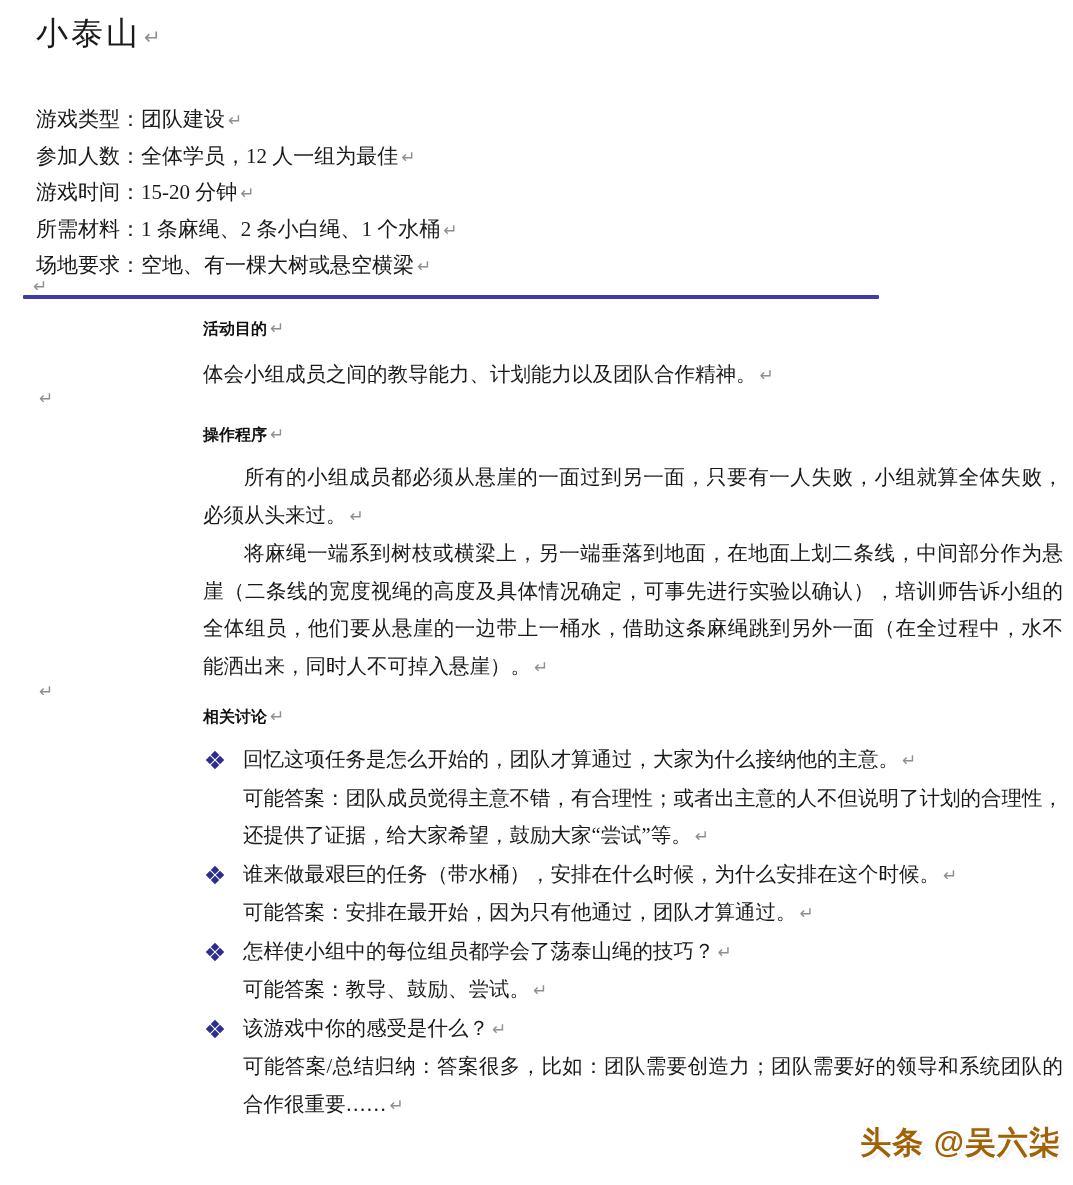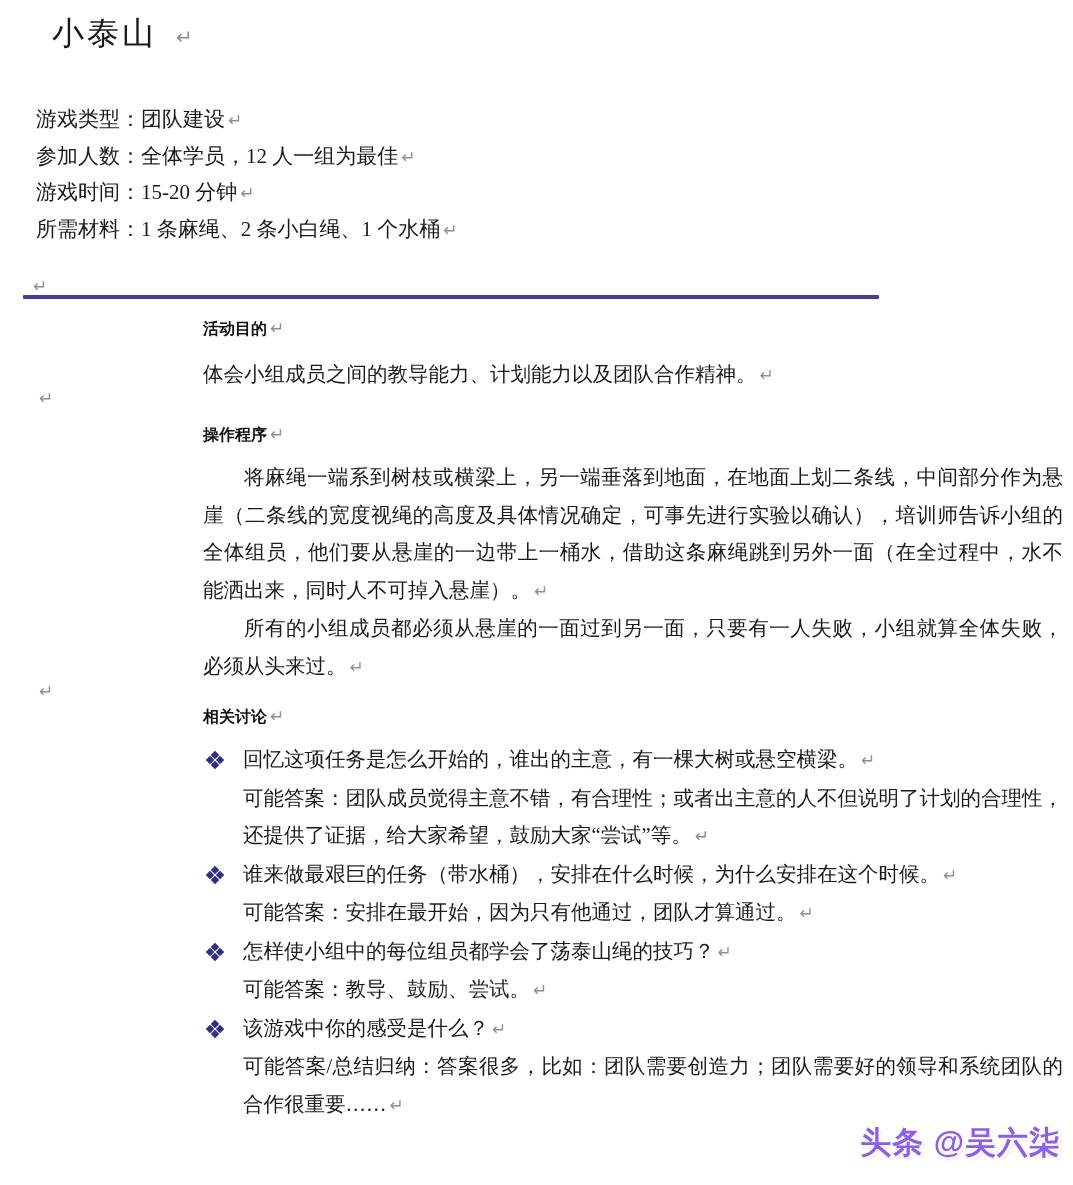--- a/index.html
+++ b/index.html
@@ -14,21 +14,21 @@
   .pilcrow{
     color:#8f8f8f;
     font-family:"DejaVu Sans",sans-serif;
     font-size:17px;
     padding-left:3px;
     font-weight:400;
   }
   
   .title-row{position:absolute;left:36px;top:12px;white-space:nowrap;}
   .doc-title{
-    display:inline;margin:16px;
+    display:inline;margin:0;
     font-size:32px;font-weight:500;letter-spacing:3px;
     font-family:"Liberation Serif","DejaVu Serif",serif;
   }
   .title-row .pilcrow{font-size:20px;}
   
   .meta{position:absolute;left:36px;top:102px;font-family:cursive,serif;}
   .meta-line{line-height:35.5px;font-size:21px;white-space:nowrap;}
   
   .rule{position:absolute;left:23px;top:295px;width:856px;height:4px;background:#3f3ba8;border-radius:1px;}
   .rule-pilcrow{position:absolute;left:30px;top:276px;}
@@ -59,77 +59,78 @@
   .bullet i{position:absolute;width:6px;height:6px;background:#2d2d8f;transform:rotate(45deg);}
   .bullet i.d-top{left:5px;top:0;}
   .bullet i.d-left{left:0;top:5px;}
   .bullet i.d-right{left:10px;top:5px;}
   .bullet i.d-bottom{left:5px;top:10px;}
   
   .watermark{
     position:absolute;right:12px;top:1122px;
     font-family:"Liberation Sans","DejaVu Sans",sans-serif;
     font-size:31px;font-weight:700;letter-spacing:1px;
-    color:#8b5cf6;
+    color:#a16207;
     text-shadow:2px 2px 0 rgba(255,255,255,0.9),3px 3px 2px rgba(230,230,230,0.8);
     white-space:nowrap;
   }
 </style>
 </head>
 <body>
 
 <div class="page">
 
   <div class="title-row">
     <h1 class="doc-title">小泰山</h1><span class="pilcrow">↵</span>
   </div>
 
   <div class="meta">
     <div class="meta-line"><span>游戏类型：团队建设</span><span class="pilcrow">↵</span></div>
     <div class="meta-line"><span>参加人数：全体学员，12 人一组为最佳</span><span class="pilcrow">↵</span></div>
     <div class="meta-line"><span>游戏时间：15-20 分钟</span><span class="pilcrow">↵</span></div>
     <div class="meta-line"><span>所需材料：1 条麻绳、2 条小白绳、1 个水桶</span><span class="pilcrow">↵</span></div>
+    <div class="meta-line"><span>场地要求：空地、有一棵大树或悬空横梁</span><span class="pilcrow">↵</span></div>
   </div>
 
   <span class="pilcrow rule-pilcrow">↵</span>
   <div class="rule"></div>
 
   <div class="sec-heading-row purpose-heading-row">
     <h2 class="sec-heading">活动目的</h2><span class="pilcrow">↵</span>
   </div>
   <div class="purpose-body">
     <span>体会小组成员之间的教导能力、计划能力以及团队合作精神。</span><span class="pilcrow">↵</span>
   </div>
 
   <span class="pilcrow standalone-pilcrow sp1">↵</span>
 
   <div class="sec-heading-row procedure-heading-row">
     <h2 class="sec-heading">操作程序</h2><span class="pilcrow">↵</span>
   </div>
   <div class="procedure-paras">
+    <p><span>所有的小组成员都必须从悬崖的一面过到另一面，只要有一人失败，小组就算全体失败，必须从头来过。</span><span class="pilcrow">↵</span></p>
     <p><span>将麻绳一端系到树枝或横梁上，另一端垂落到地面，在地面上划二条线，中间部分作为悬崖（二条线的宽度视绳的高度及具体情况确定，可事先进行实验以确认），培训师告诉小组的全体组员，他们要从悬崖的一边带上一桶水，借助这条麻绳跳到另外一面（在全过程中，水不能洒出来，同时人不可掉入悬崖）。</span><span class="pilcrow">↵</span></p>
-    <p><span>所有的小组成员都必须从悬崖的一面过到另一面，只要有一人失败，小组就算全体失败，必须从头来过。</span><span class="pilcrow">↵</span></p>
   </div>
 
   <span class="pilcrow standalone-pilcrow sp2">↵</span>
 
   <div class="sec-heading-row discussion-heading-row">
     <h2 class="sec-heading">相关讨论</h2><span class="pilcrow">↵</span>
   </div>
 
   <div class="list">
 
     <div class="q-row">
       <span class="bullet">
           <i class="d-top"></i>
           <i class="d-left"></i>
           <i class="d-right"></i>
           <i class="d-bottom"></i>
         </span>
-      <span>回忆这项任务是怎么开始的，谁出的主意，有一棵大树或悬空横梁。</span><span class="pilcrow">↵</span>
+      <span>回忆这项任务是怎么开始的，团队才算通过，大家为什么接纳他的主意。</span><span class="pilcrow">↵</span>
     </div>
     <div class="a-row">
       <span class="answer-label">可能答案：</span><span>团队成员觉得主意不错，有合理性；或者出主意的人不但说明了计划的合理性，还提供了证据，给大家希望，鼓励大家“尝试”等。</span><span class="pilcrow">↵</span>
     </div>
 
     <div class="q-row">
       <span class="bullet">
           <i class="d-top"></i>
           <i class="d-left"></i>
           <i class="d-right"></i>

